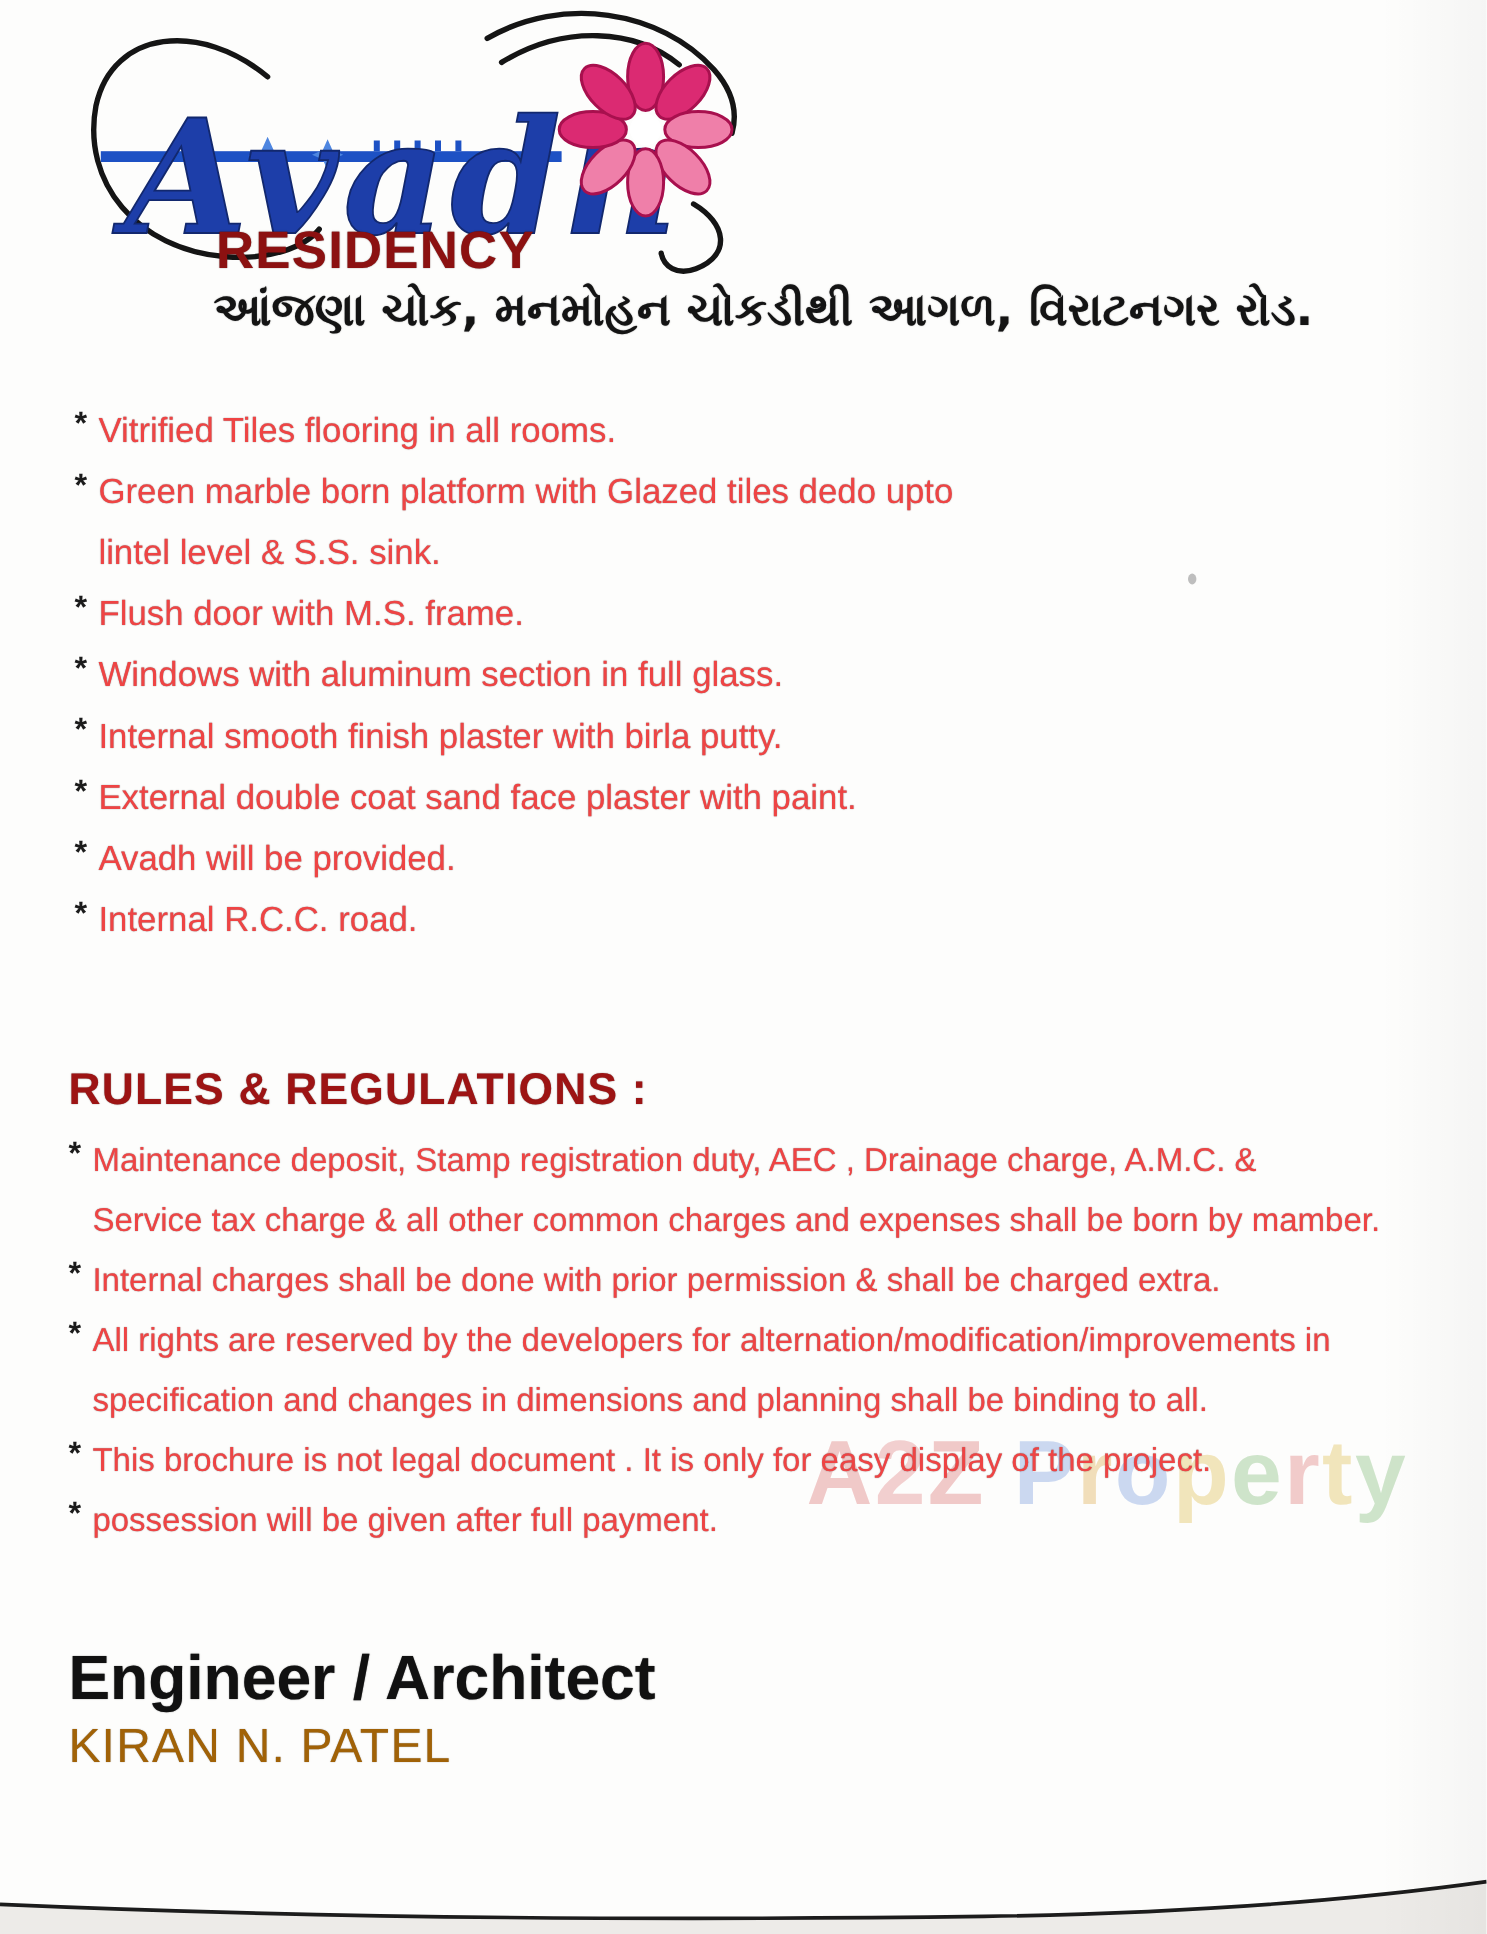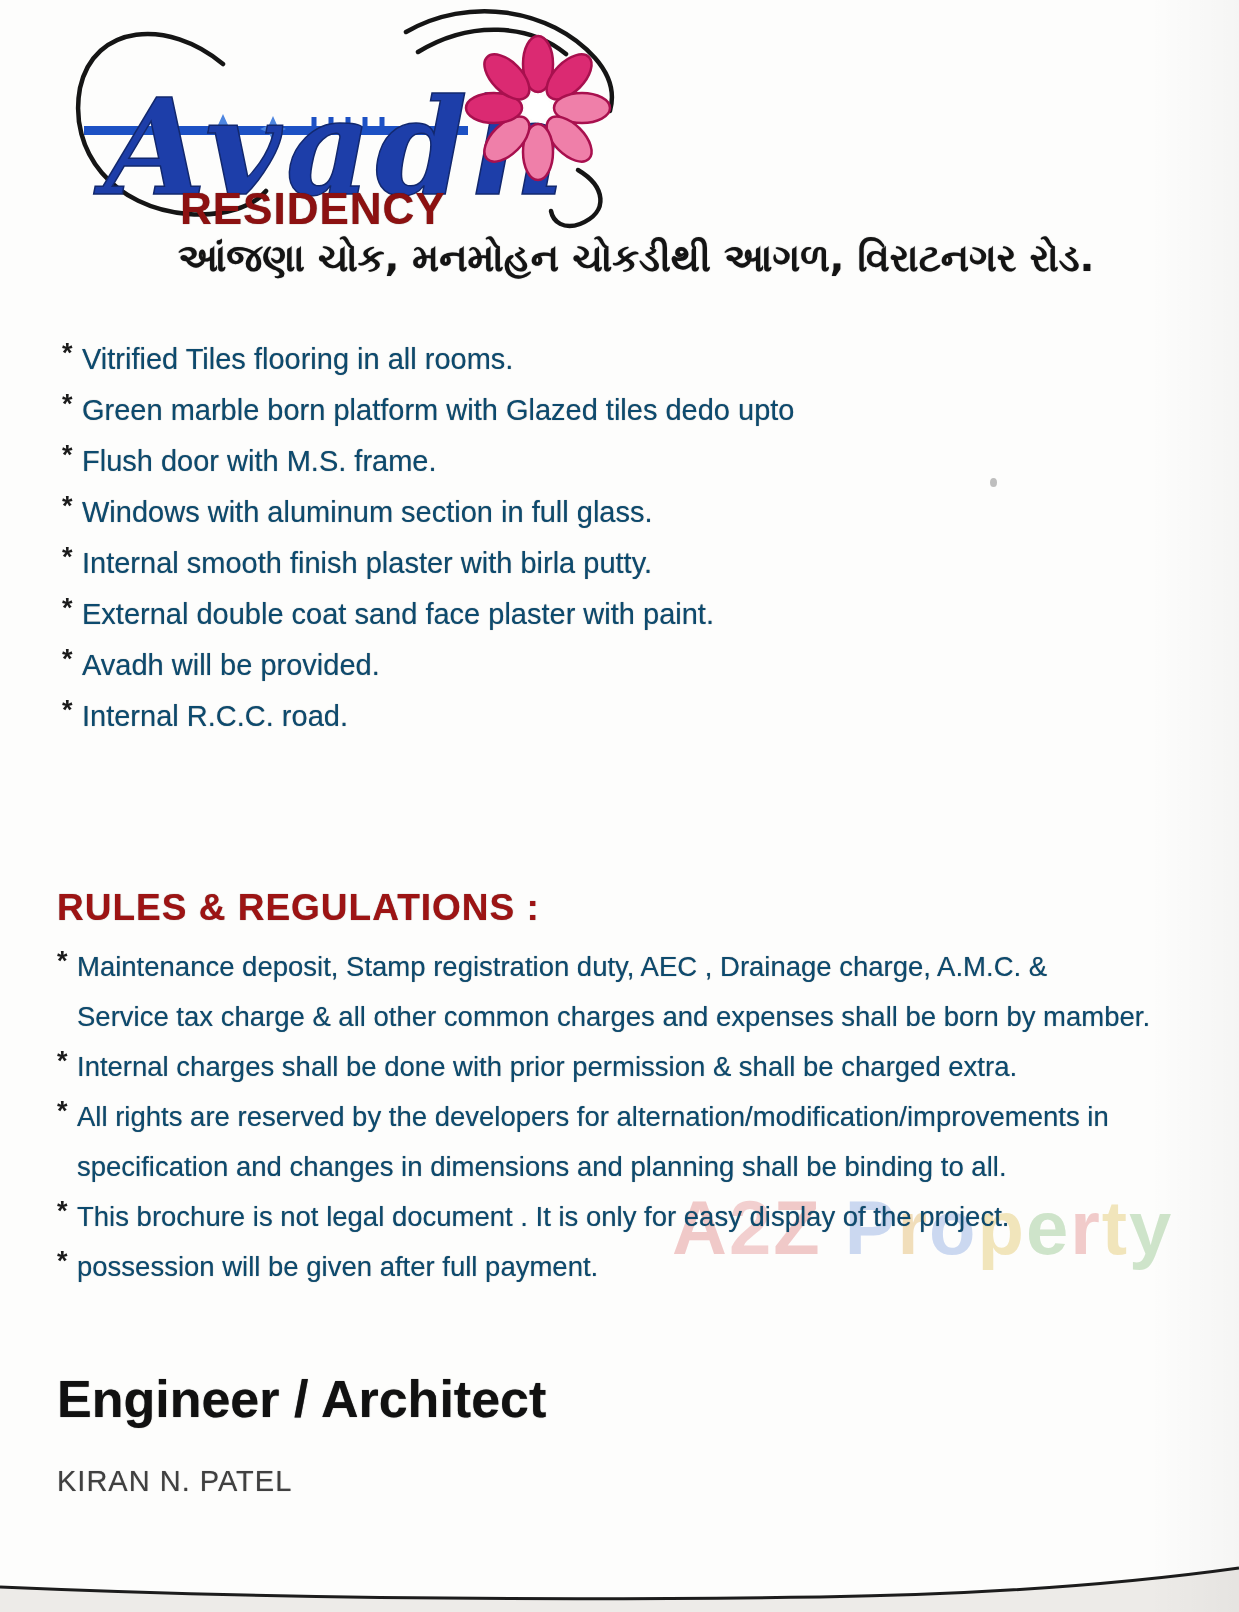--- a/index.html
+++ b/index.html
@@ -41,40 +41,40 @@
   }
   #spec-section .section-heading{font-size:46px;letter-spacing:2px;line-height:50px;}
   #rules-section .section-heading{font-size:37px;letter-spacing:1px;line-height:44px;}
   .doc-list{position:relative;padding-left:20px;margin-top:6px;}
   .li{position:relative;}
   .star{
     position:absolute;left:-20px;top:4px;
     font-size:27px;font-weight:bold;color:#1b1b1b;
   }
   .line{
-    white-space:nowrap;color:#0c4a6e;
+    white-space:nowrap;color:#ef4444;
     text-shadow:0 0 1px rgba(0,0,0,.48);
   }
   #spec-section .line{font-size:29px;line-height:51px;}
   #rules-section .line{font-size:27.5px;line-height:50px;}
   
   .watermark{
     position:absolute;left:672px;top:1184px;z-index:1;
     font-size:76px;font-weight:bold;letter-spacing:2px;
     opacity:.55;white-space:pre;user-select:none;
   }
   
   .footer{position:absolute;left:57px;top:1370px;z-index:2;}
   .role-title{
     font-size:52px;font-weight:bold;color:#111;
     text-shadow:0 0 1px rgba(0,0,0,.6);line-height:58px;
   }
   .person-name{
-    font-size:29px;font-weight:normal;color:#404040;
-    letter-spacing:1px;margin-top:28px;line-height:50px;
+    font-size:40px;font-weight:normal;color:#a16207;
+    letter-spacing:1px;margin-top:2px;line-height:50px;
     text-shadow:0 0 1px rgba(0,0,0,.4);
   }
   
   .bottom-curve{position:absolute;left:0;top:1525px;}
   .speck{
     position:absolute;left:990px;top:478px;width:7px;height:9px;
     background:#8a8a8a;border-radius:50%;opacity:.55;
   }
   .edge-shade{
     position:absolute;right:0;top:0;width:90px;height:1612px;
@@ -124,20 +124,21 @@
 
   <div class="section" id="spec-section">
     <div class="doc-list">
         <div class="li">
           <span class="star">*</span>
           <div class="line">Vitrified Tiles flooring in all rooms.</div>
         </div>
         <div class="li">
           <span class="star">*</span>
           <div class="line">Green marble born platform with Glazed tiles dedo upto</div>
+          <div class="line">lintel level &amp; S.S. sink.</div>
         </div>
         <div class="li">
           <span class="star">*</span>
           <div class="line">Flush door with M.S. frame.</div>
         </div>
         <div class="li">
           <span class="star">*</span>
           <div class="line">Windows with aluminum section in full glass.</div>
         </div>
         <div class="li">

